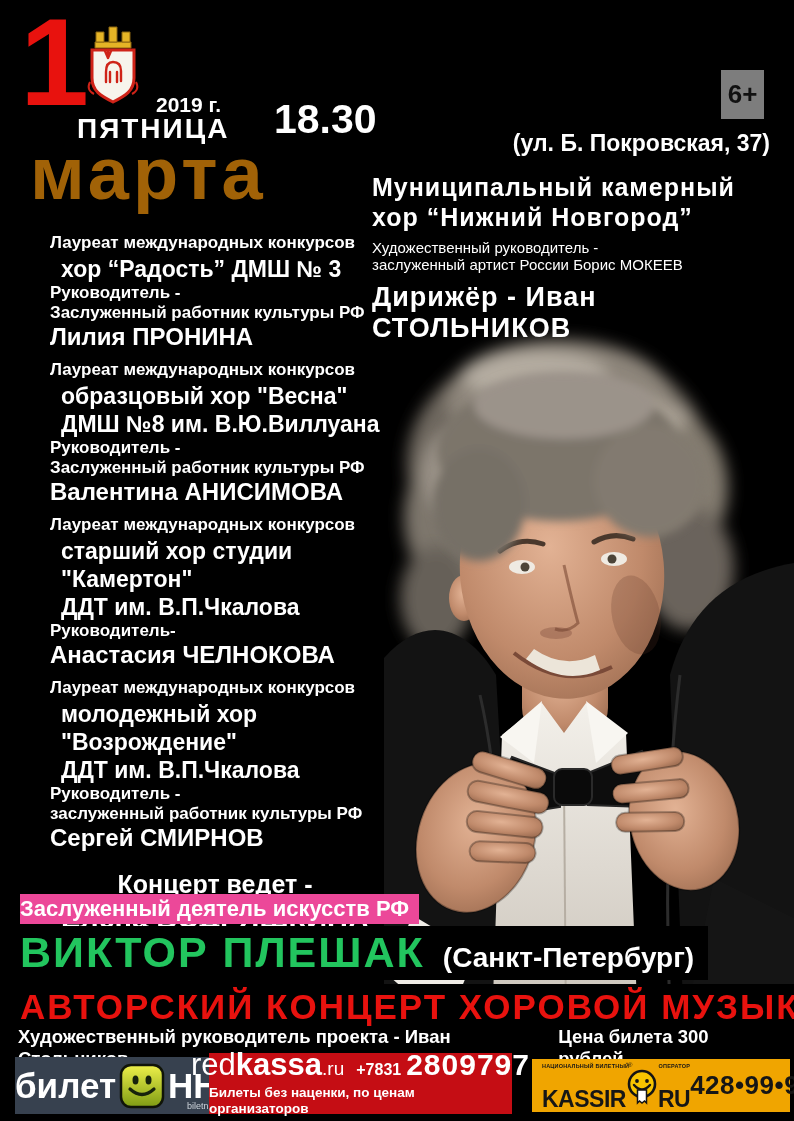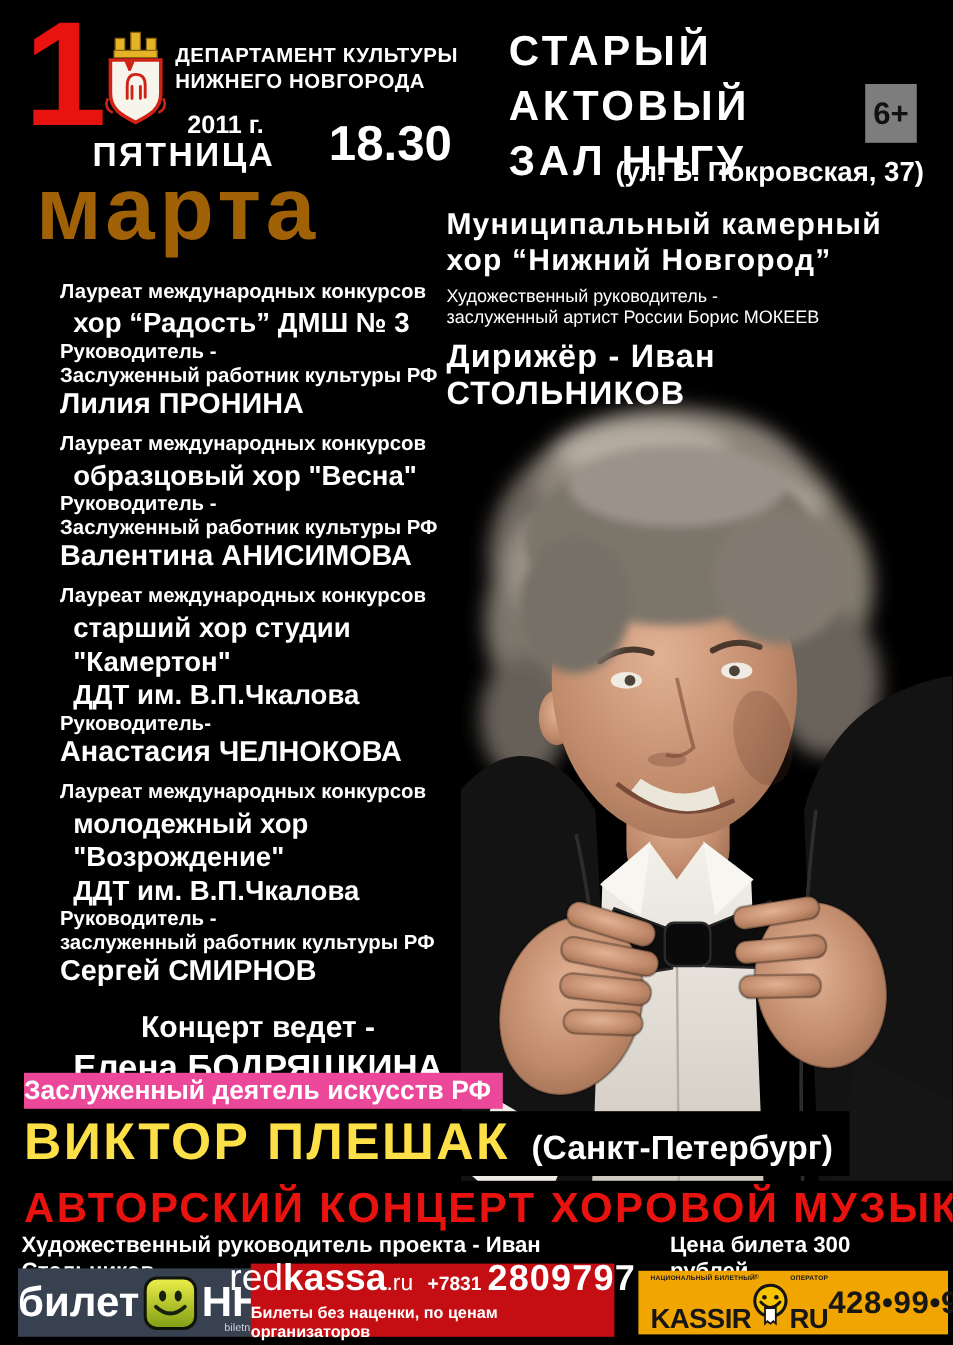--- a/index.html
+++ b/index.html
@@ -37,21 +37,21 @@
   .cperson{font-size:24px;line-height:28px;font-weight:bold;}
   .host{margin-top:16px;width:330px;text-align:center;}
   .host-label{font-size:25px;line-height:32px;font-weight:bold;}
   .host-name{font-size:29px;line-height:36px;font-weight:bold;}
 
   
   .composer{left:20px;top:894px;z-index:6;}
   .ctitle{display:table;font-size:22px;line-height:26px;font-weight:bold;background:#ec4899;padding:2px 10px 2px 0;}
   .crow{display:flex;align-items:baseline;gap:18px;background:#000;width:max-content;
         padding:4px 14px 6px 0;margin-top:2px;}
-  .cname2{font-size:43px;line-height:44px;font-weight:bold;letter-spacing:2px;color:#fde047;}
+  .cname2{font-size:43px;line-height:44px;font-weight:bold;letter-spacing:2px;color:#22c55e;}
   .ccity{font-size:28px;font-weight:bold;}
   .cevent{width:max-content;background:#000;margin-top:4px;padding:4px 12px 6px 0;
           font-size:35px;line-height:38px;font-weight:bold;letter-spacing:2px;color:#e8120e;}
 
   
   .footerline{left:18px;top:1026px;width:758px;display:flex;justify-content:space-between;
               font-size:18.5px;font-weight:bold;z-index:6;background:#000;padding-bottom:3px;}
   .logo{z-index:6;display:flex;align-items:center;}
   .biletnn{left:15px;top:1057px;width:214px;height:57px;background:#37414f;justify-content:flex-start;gap:3px;position:absolute;}
   .biletnn .brand{font-size:35px;font-weight:bold;line-height:35px;}
@@ -175,34 +175,26 @@
     <path d="M9,18 h36 v6 h-36 z" fill="#e5b426" stroke="#8a6410" stroke-width="1"></path>
     <path d="M10,8 h8 v10 h-8 z M23,3 h8 v15 h-8 z M36,8 h8 v10 h-8 z" fill="#e5b426" stroke="#8a6410" stroke-width="1"></path>
     <path d="M6,26 h42 v28 c0,13 -9,18 -21,24 c-12,-6 -21,-11 -21,-24 z" fill="#f7f4ec" stroke="#cf2318" stroke-width="3"></path>
     <g stroke="#cf2318" stroke-width="2.4" fill="none" stroke-linecap="round">
       <path d="M22,34 l-3,-7 m3,7 l0,-8 m0,8 l3,-7"></path>
       <path d="M20,48 q0,-10 7,-10 q8,0 8,9 l0,10 m-15,-9 l0,10 m4,-10 l0,10 m7,-10 l0,10"></path>
     </g>
     <path d="M4,58 q-4,8 4,12 M50,58 q4,8 -4,12" stroke="#cf2318" stroke-width="2" fill="none"></path>
   </svg>
 
-  <div class="abs org">
-    <div>ДЕПАРТАМЕНТ КУЛЬТУРЫ</div>
-    <div>НИЖНЕГО  НОВГОРОДА</div>
-  </div>
-
-  <div class="abs year">2011 г.</div>
+
+  <div class="abs year">2019 г.</div>
   <div class="abs weekday">ПЯТНИЦА</div>
   <div class="abs time">18.30</div>
   <div class="abs month">марта</div>
 
-  <div class="abs venue">
-    <div>СТАРЫЙ АКТОВЫЙ</div>
-    <div>ЗАЛ ННГУ</div>
-  </div>
   <div class="abs age">6+</div>
   <div class="abs address">(ул. Б. Покровская, 37)</div>
 
   <div class="abs mainchoir">
     <div class="mc-line">Муниципальный камерный</div>
     <div class="mc-line">хор “Нижний Новгород”</div>
     <div class="mc-note-wrap">
       <div class="mc-note">Художественный руководитель -</div>
       <div class="mc-note">заслуженный артист России Борис МОКЕЕВ</div>
     </div>
@@ -216,20 +208,21 @@
       <div class="cname">хор “Радость” ДМШ № 3</div>
       <div class="cname"></div>
       <div class="clabel">Руководитель -</div>
       <div class="clabel">Заслуженный работник культуры РФ</div>
       <div class="cperson">Лилия ПРОНИНА</div>
     </div>
 
     <div class="blk">
       <div class="laureate">Лауреат международных конкурсов</div>
       <div class="cname">образцовый хор "Весна"</div>
+      <div class="cname">ДМШ №8 им. В.Ю.Виллуана</div>
       <div class="clabel">Руководитель -</div>
       <div class="clabel">Заслуженный работник культуры РФ</div>
       <div class="cperson">Валентина АНИСИМОВА</div>
     </div>
 
     <div class="blk">
       <div class="laureate">Лауреат международных конкурсов</div>
       <div class="cname">старший хор студии "Камертон"</div>
       <div class="cname">ДДТ им. В.П.Чкалова</div>
       <div class="clabel">Руководитель-</div>

